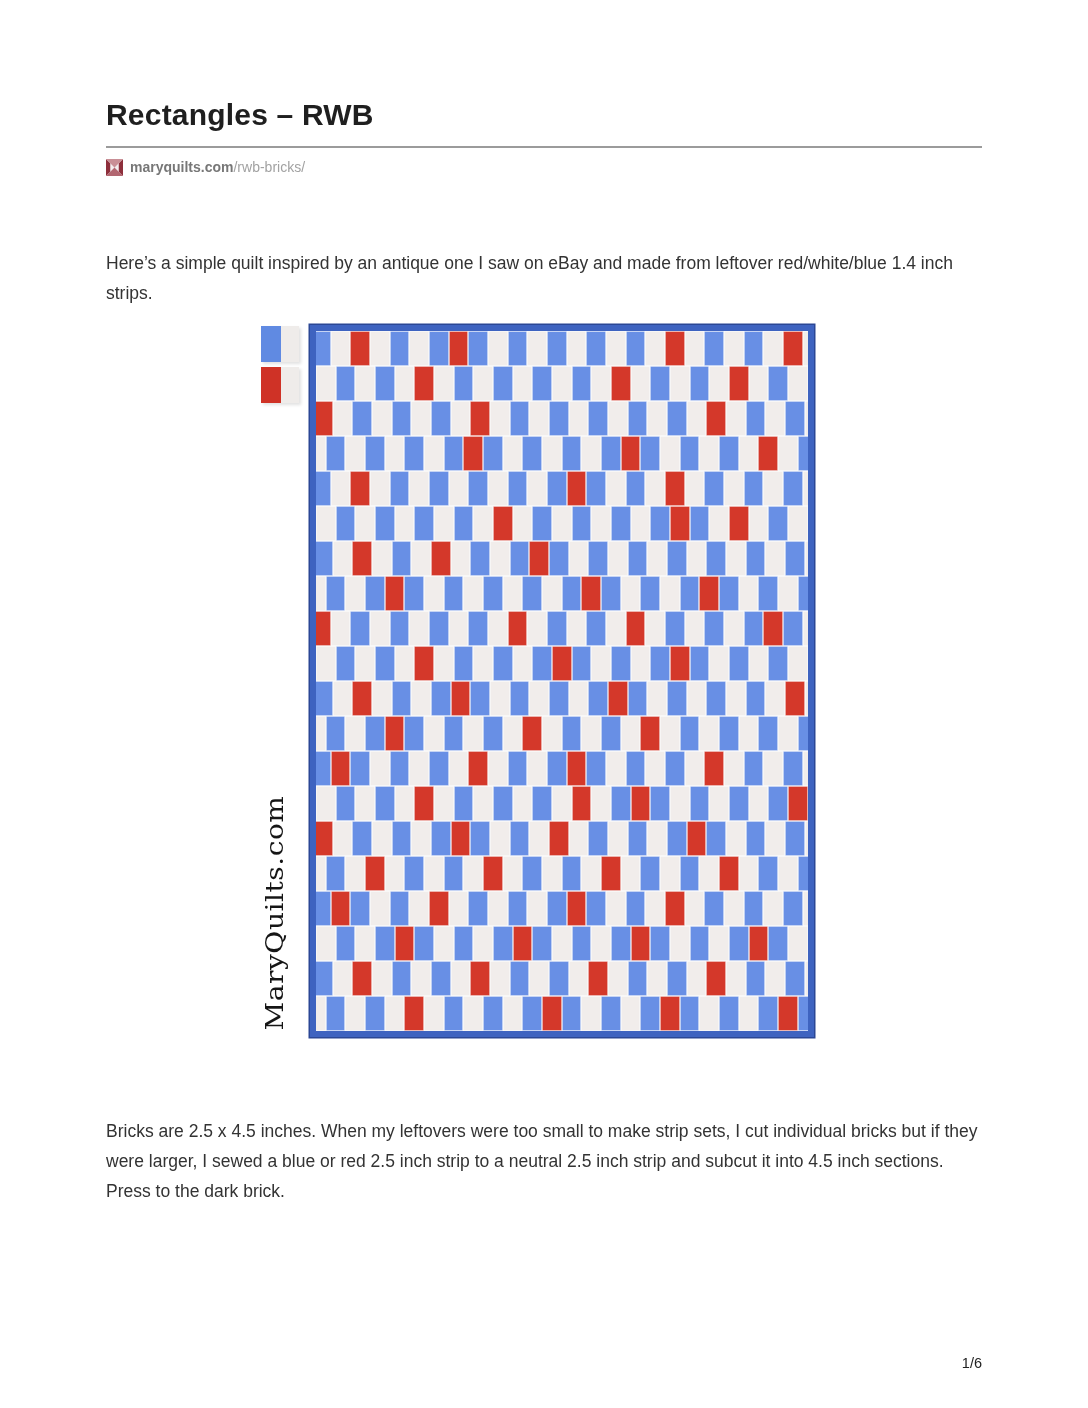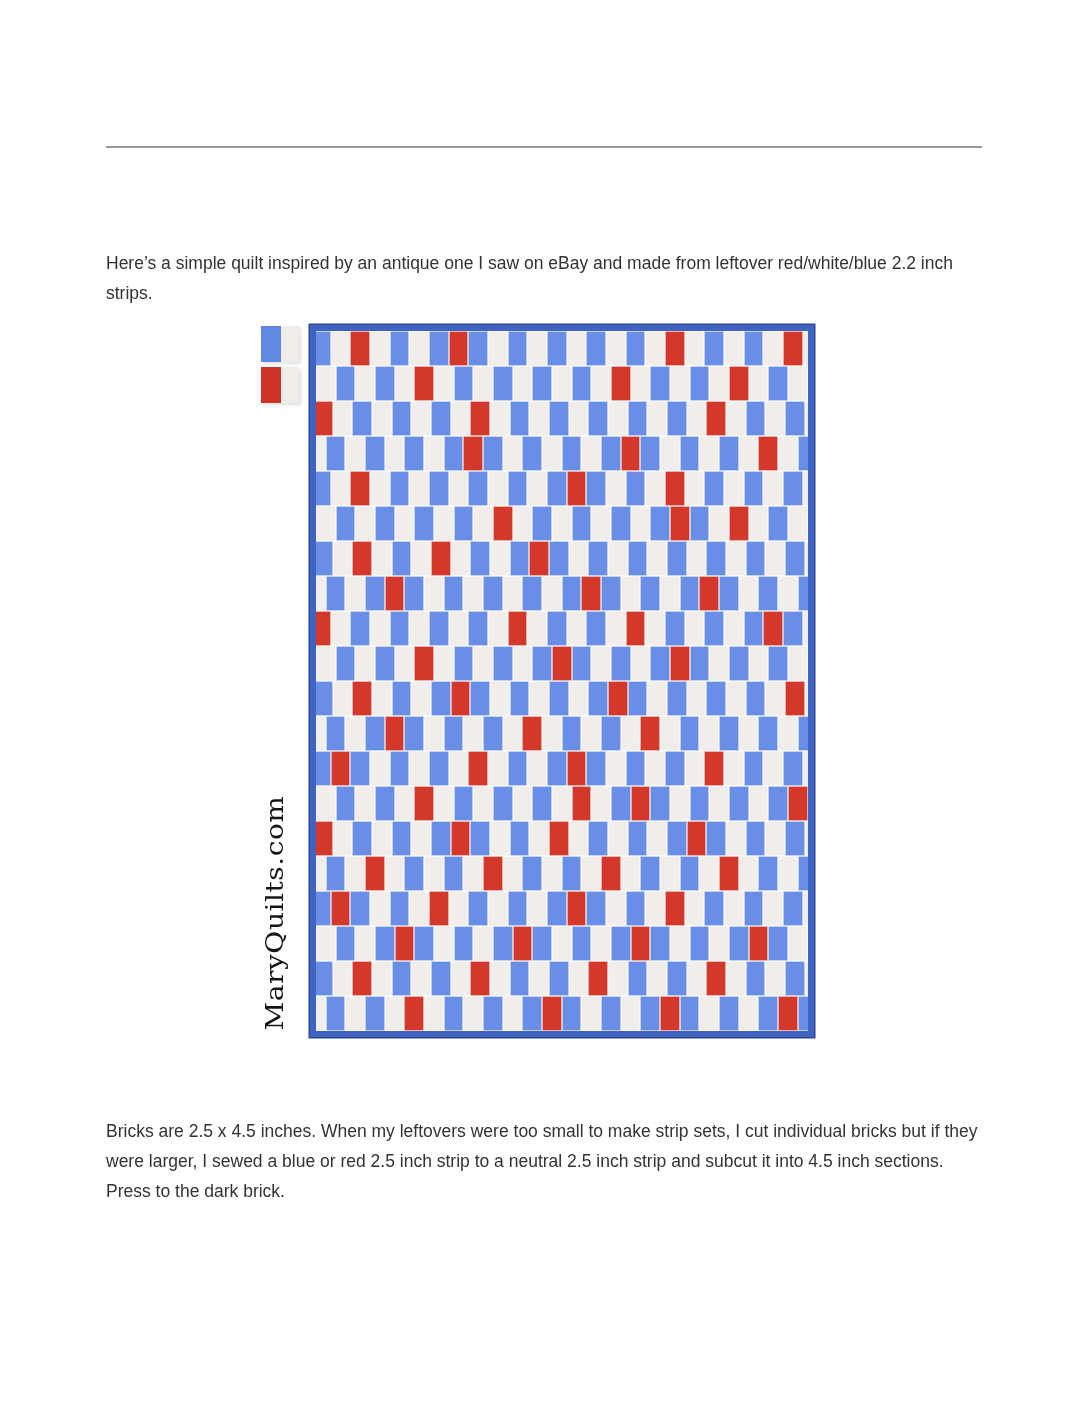--- a/index.html
+++ b/index.html
@@ -66,26 +66,41 @@
   .pageno{
     position:absolute;left:106px;top:1355px;width:876px;
     text-align:right;font-size:14.5px;color:#222222;
   }
 </style>
 </head>
 <body>
 
 <div class="page">
 
+  <h1 class="title">Rectangles – RWB</h1>
 
   <div class="rule"></div>
 
-
-
-  <p class="para para1">Here’s a simple quilt inspired by an antique one I saw on eBay and made from leftover red/white/blue 2.2 inch strips.</p>
+  <div class="meta">
+    <svg class="favicon" viewBox="0 0 16 16">
+      <rect x="0" y="0" width="16" height="16" fill="#f3eced"></rect>
+      <polygon points="0,0 8,8 0,16" fill="#8e2f3c"></polygon>
+      <polygon points="16,0 8,8 16,16" fill="#8e2f3c"></polygon>
+      <polygon points="0,0 16,0 8,8" fill="#c98f96"></polygon>
+      <polygon points="0,16 8,8 16,16" fill="#b26670"></polygon>
+      <polygon points="4,4 8,8 4,12" fill="#f3eced"></polygon>
+      <polygon points="12,4 8,8 12,12" fill="#f3eced"></polygon>
+    </svg>
+    <a class="src">
+      <span class="dom">maryquilts.com</span><span class="path">/rwb-bricks/</span>
+    </a>
+  </div>
+
+
+  <p class="para para1">Here’s a simple quilt inspired by an antique one I saw on eBay and made from leftover red/white/blue 1.4 inch strips.</p>
 
   <div class="figure">
     <div class="swatch" id="swatch-0" style="top:1px;">
       <div class="half" style="width: 20px; background: rgb(96, 138, 226);"></div>
       <div class="half" style="width: 18px; background: rgb(239, 236, 234);"></div>
     </div>
     <div class="swatch" id="swatch-1" style="top:42px;">
       <div class="half" style="width: 20px; background: rgb(207, 50, 38);"></div>
       <div class="half" style="width: 18px; background: rgb(239, 236, 234);"></div>
     </div>
@@ -655,14 +670,15 @@
         </div>
     </div>
 
     <div class="watermark">
       <span>MaryQuilts.com</span>
     </div>
   </div>
 
   <p class="para para2">Bricks are 2.5 x 4.5 inches. When my leftovers were too small to make strip sets, I cut individual bricks but if they were larger, I sewed a blue or red 2.5 inch strip to a neutral 2.5 inch strip and subcut it into 4.5 inch sections.  Press to the dark brick.</p>
 
+  <div class="pageno">1/6</div>
 
 </div>
 
 </body></html>

